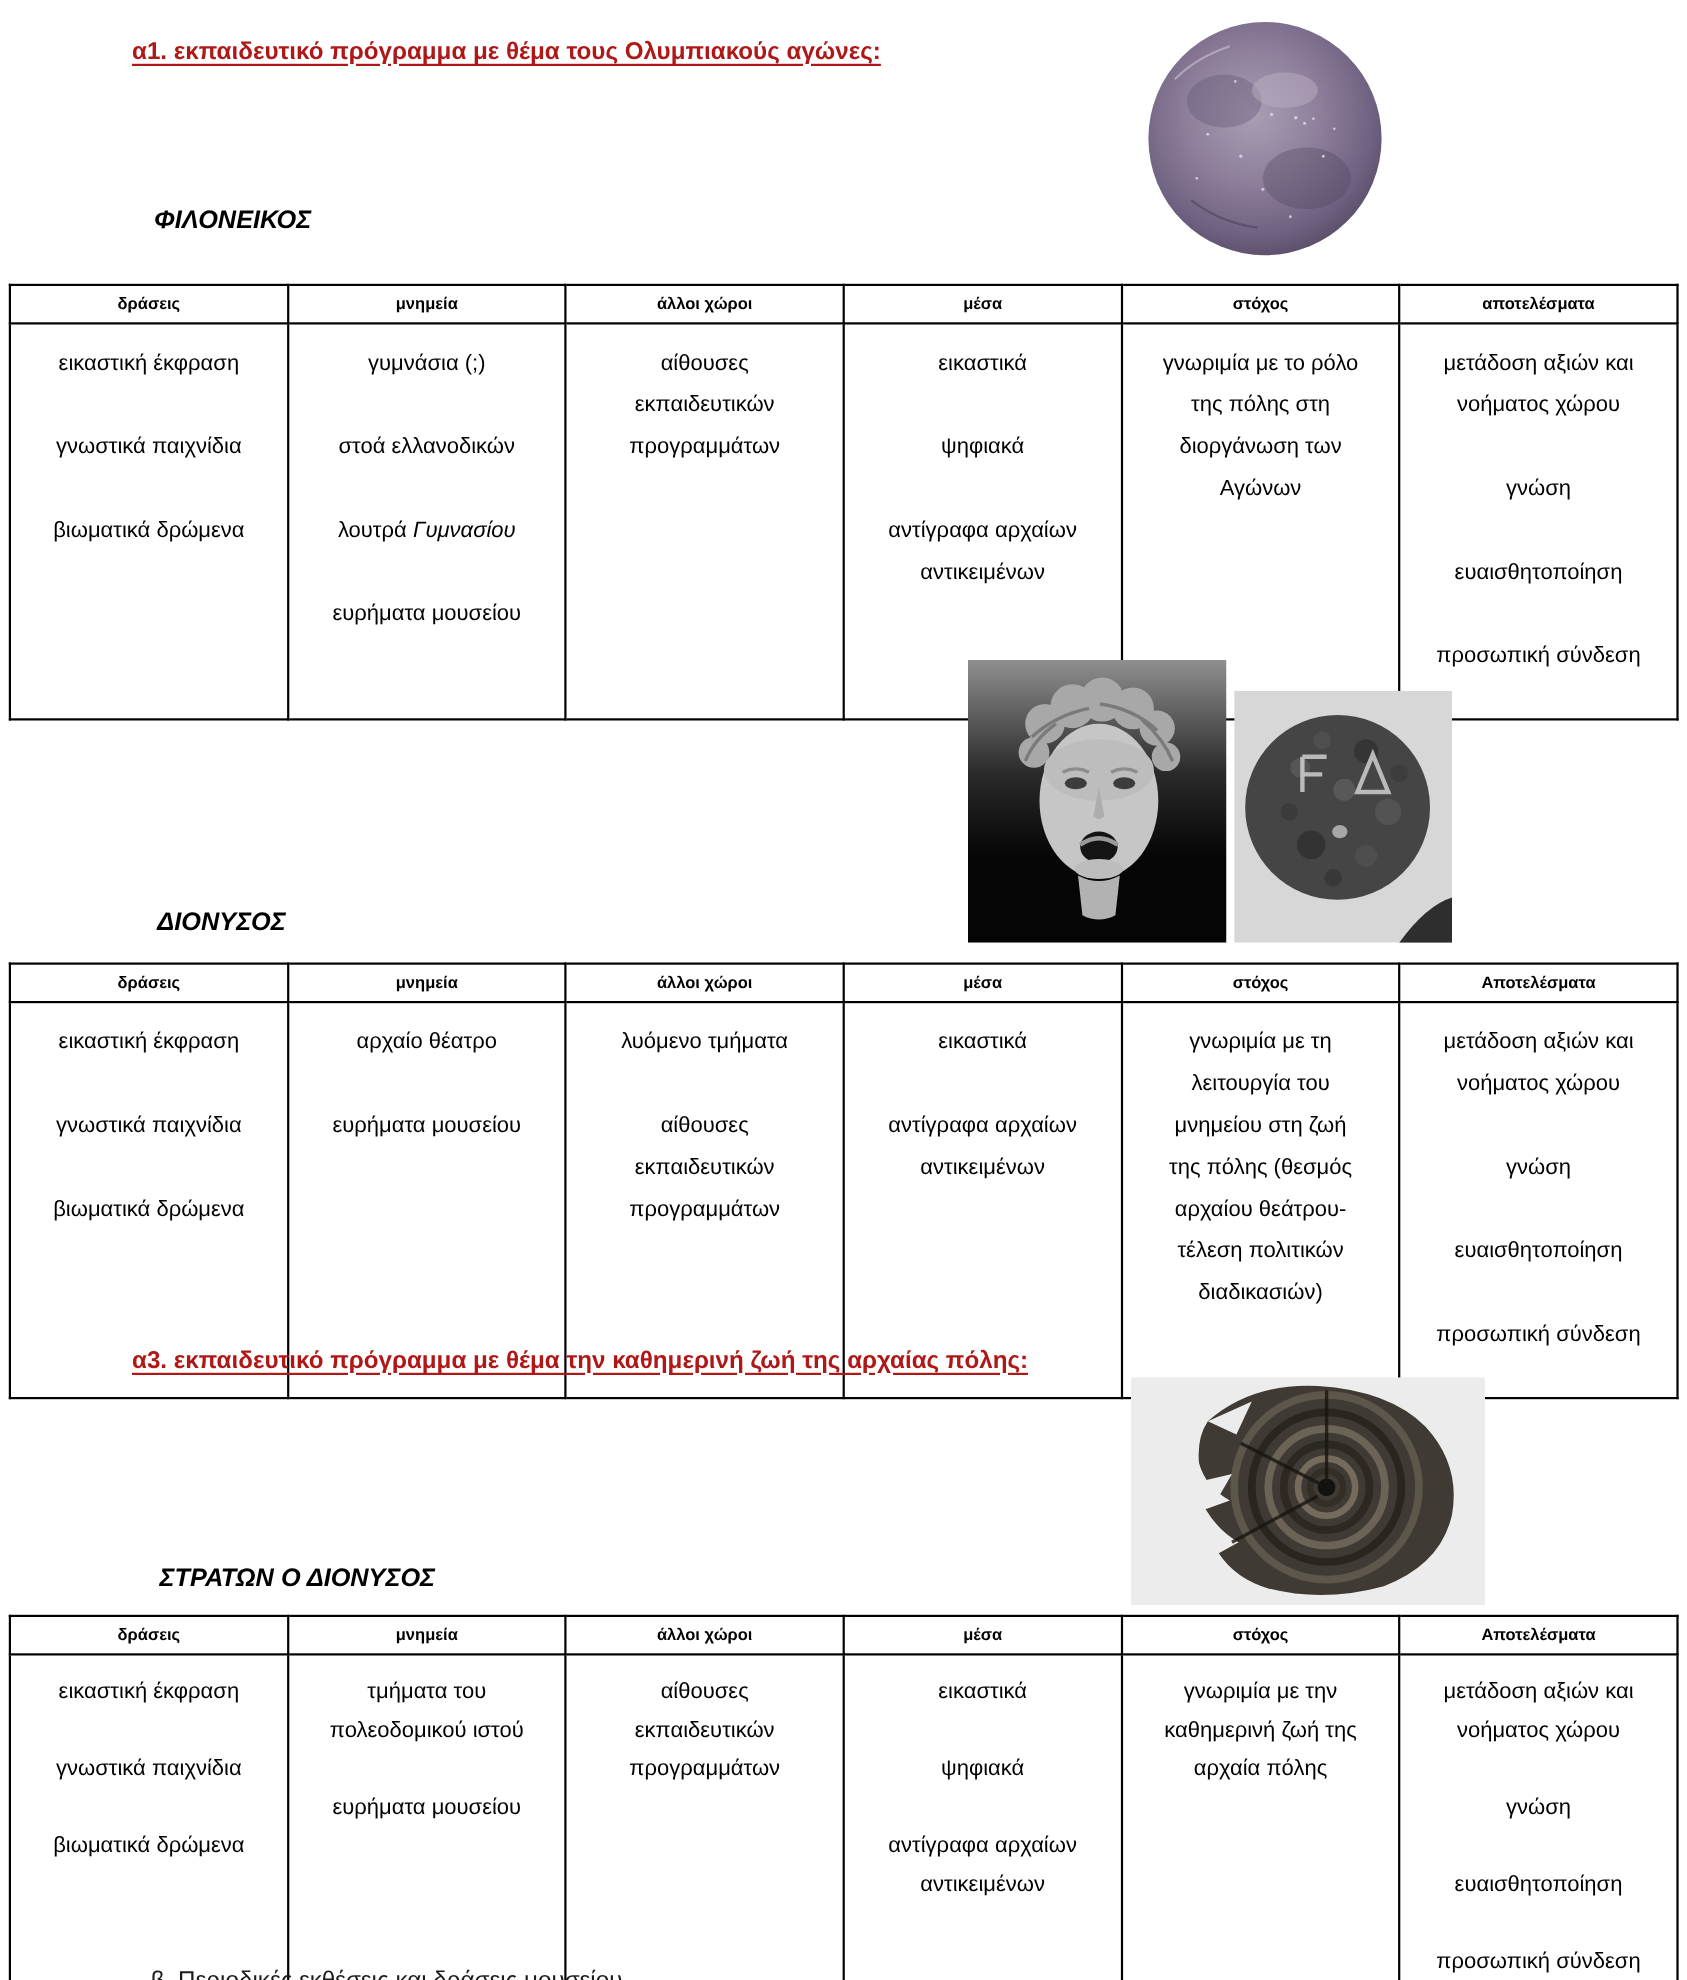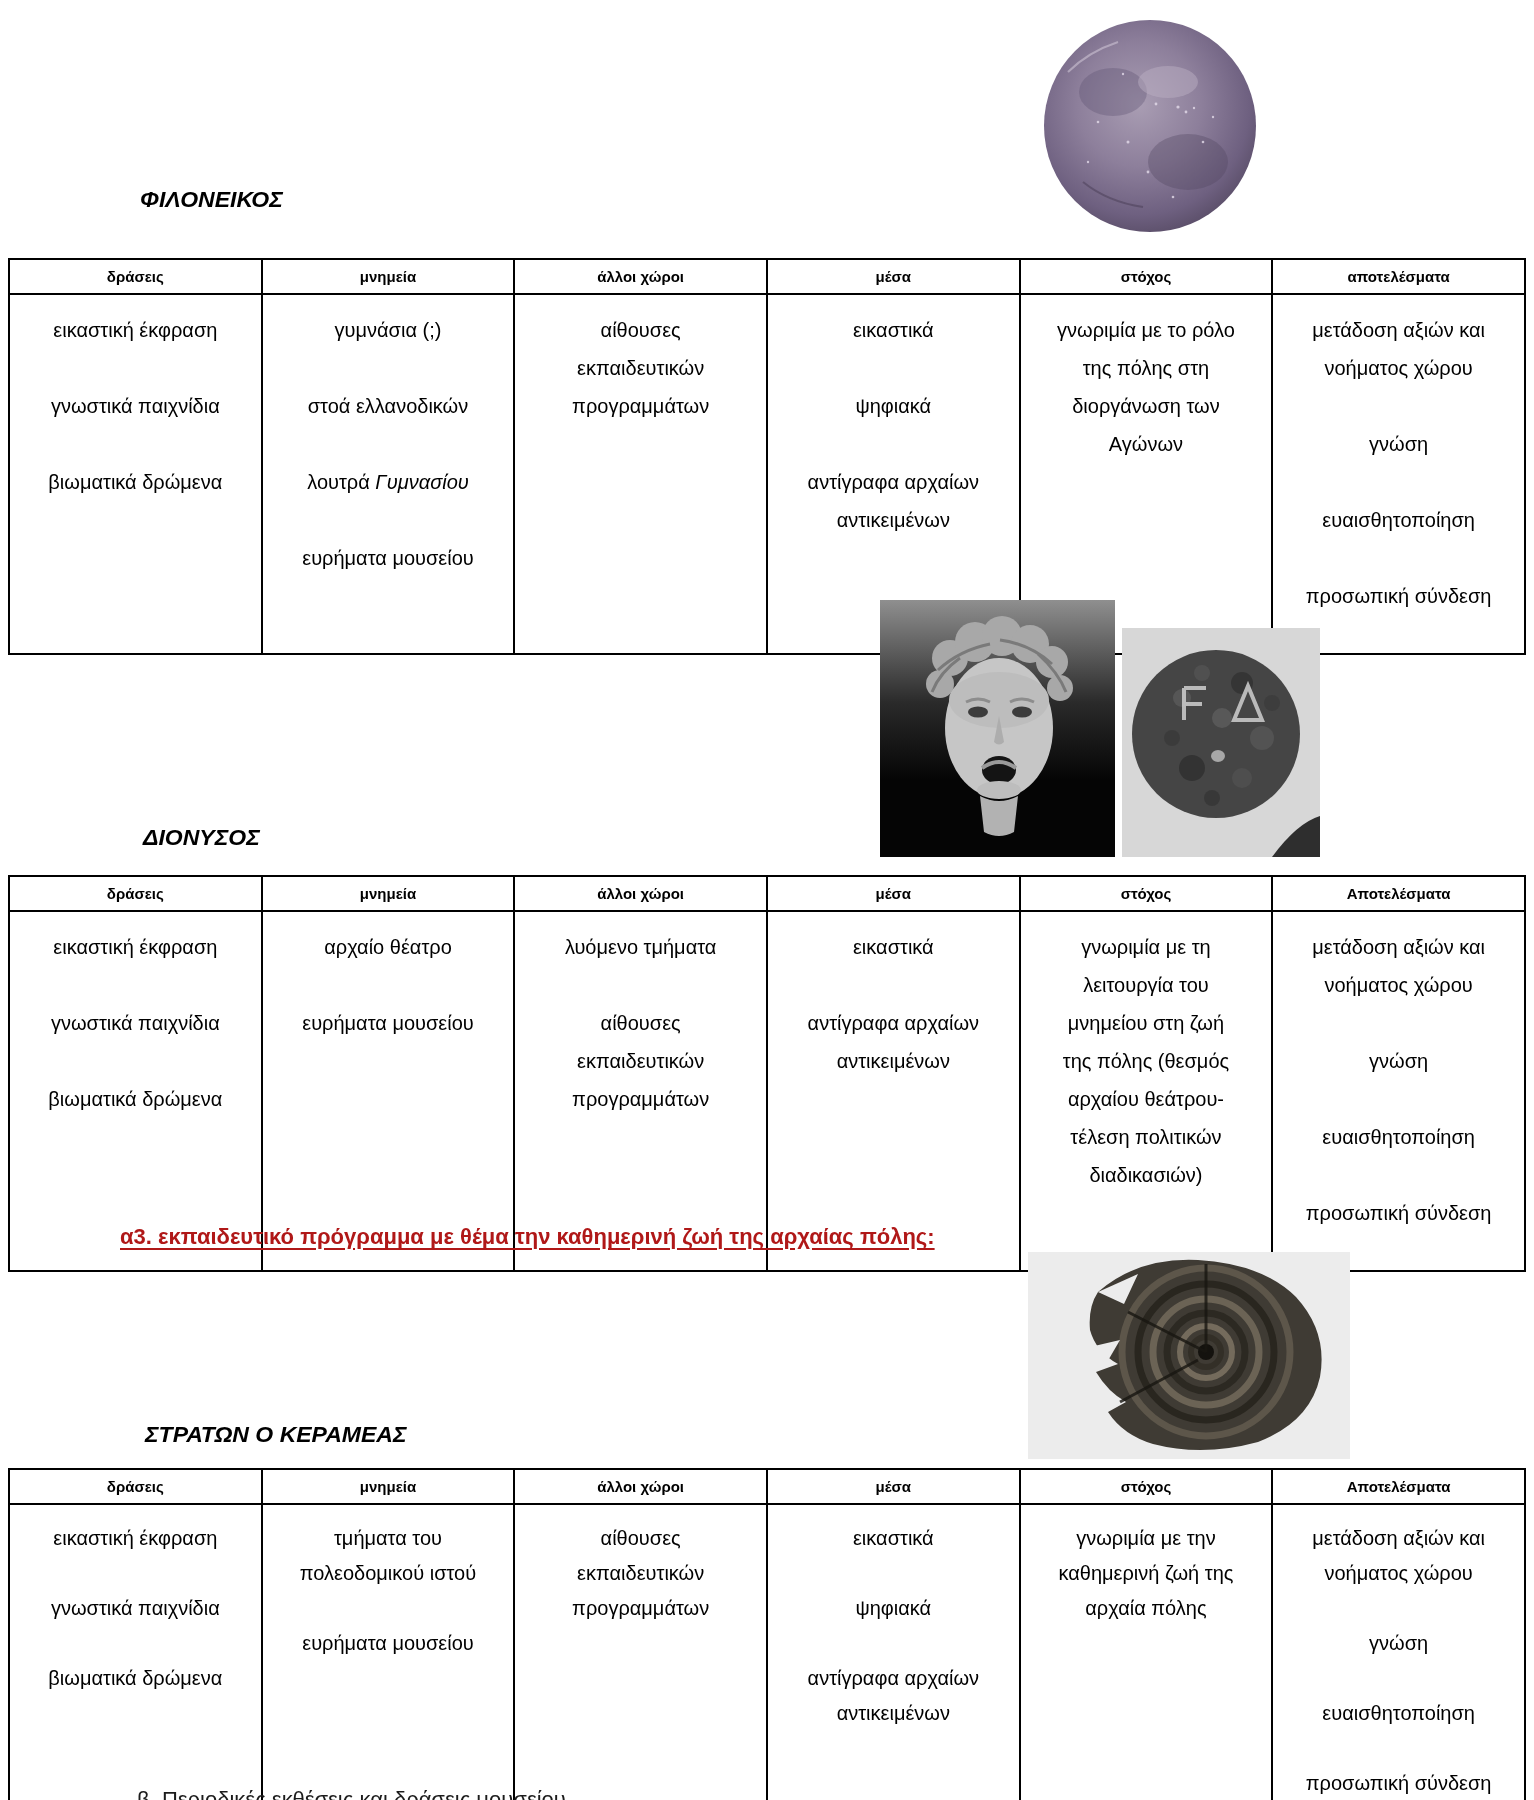--- a/index.html
+++ b/index.html
@@ -30,20 +30,21 @@
   .photo svg{display:block;}
   .footer-line{
     position:absolute;font-size:22px;color:#1c1c1c;white-space:nowrap;
   }
 </style>
 </head>
 <body>
 
 <div class="page">
 
+  <div class="sec-title" style="left:120px;top:34px;color:#b01818;">α1. εκπαιδευτικό πρόγραμμα με θέμα τους Ολυμπιακούς αγώνες:</div>
 
   <div class="photo" style="left:1028px;top:12px;">
     <svg width="245" height="232" viewBox="0 0 245 232" xmlns="http://www.w3.org/2000/svg">
       <defs>
         <radialGradient id="pg" cx="45%" cy="40%" r="65%">
           <stop offset="0%" stop-color="#a99db3"></stop>
           <stop offset="45%" stop-color="#8d7f9b"></stop>
           <stop offset="80%" stop-color="#6e6080"></stop>
           <stop offset="100%" stop-color="#564a63"></stop>
         </radialGradient>
@@ -280,21 +281,21 @@
         <path d="M100,60 L178,100"></path>
           <path d="M92,150 L170,108"></path>
           <path d="M178,100 L178,12"></path>
       </g>
 
       <path d="M70,40 L110,22 L96,52 Z" fill="#ececec"></path>
       <path d="M62,95 L92,88 L78,112 Z" fill="#ececec"></path>
     </svg>
   </div>
 
-  <div class="sub-heading" style="left:145px;top:1421px;">ΣΤΡΑΤΩΝ Ο ΚΕΡΑΜΕΑΣ</div>
+  <div class="sub-heading" style="left:145px;top:1421px;">ΣΤΡΑΤΩΝ Ο ΔΙΟΝΥΣΟΣ</div>
 
   <div class="tblwrap" style="top:1468px;">
     <table class="prog t3" style="height:315px;">
         <thead>
           <tr>
             <th>δράσεις</th>
             <th>μνημεία</th>
             <th>άλλοι χώροι</th>
             <th>μέσα</th>
             <th>στόχος</th>

